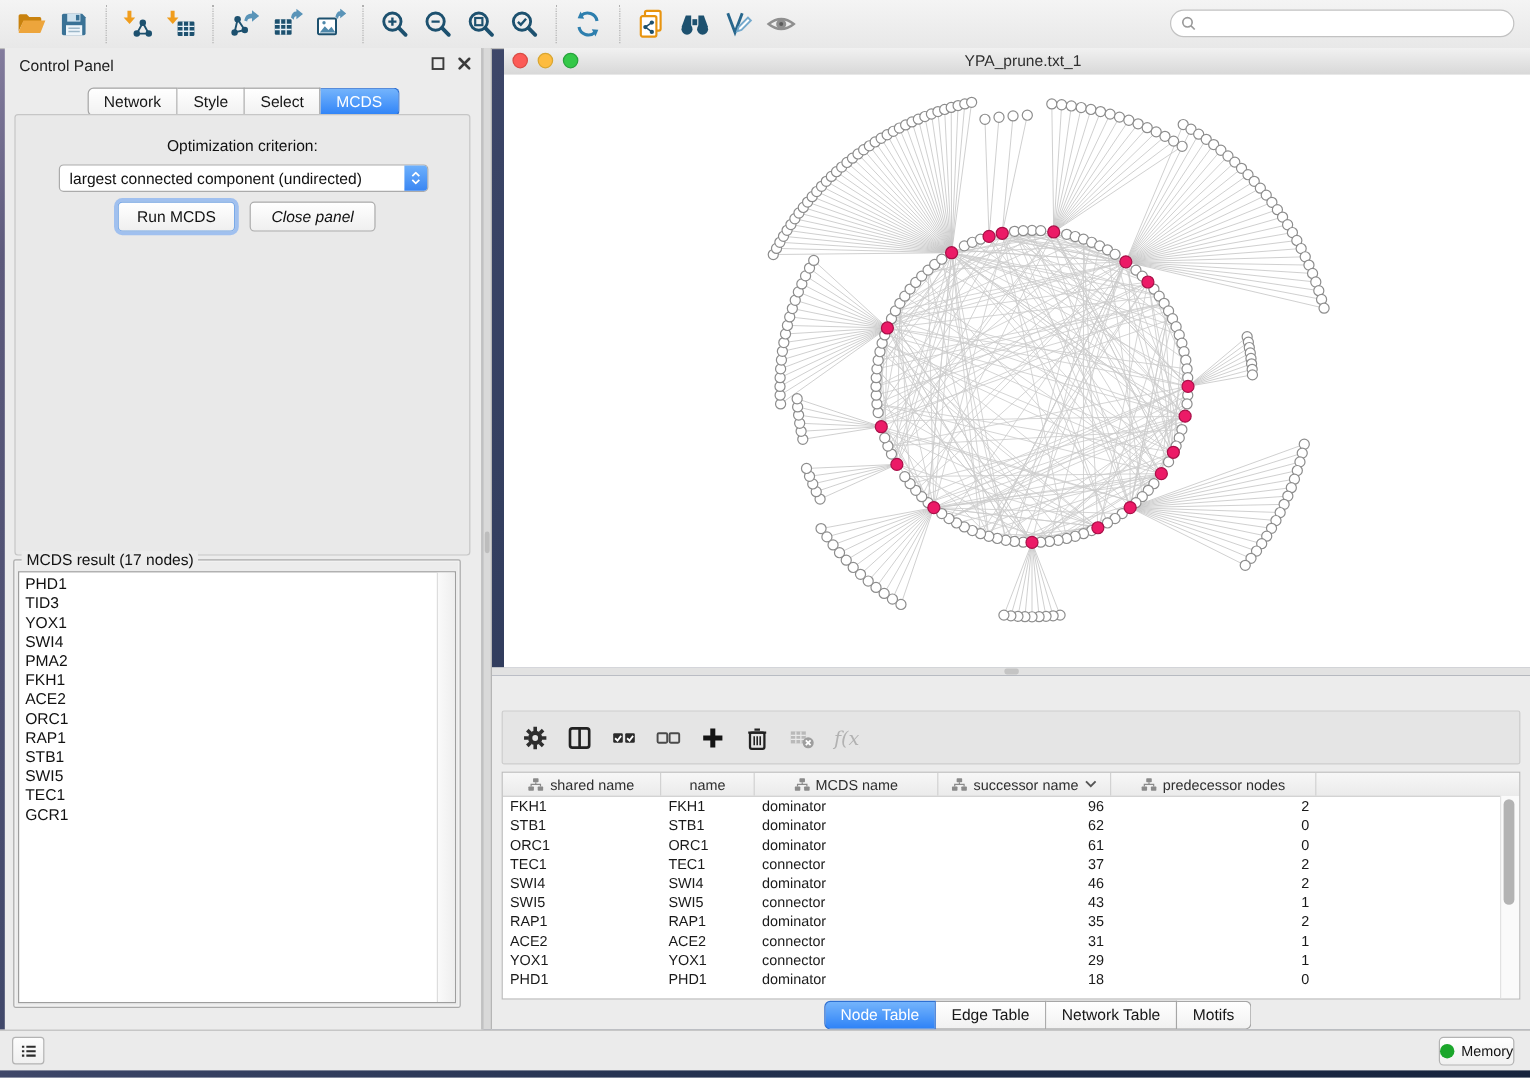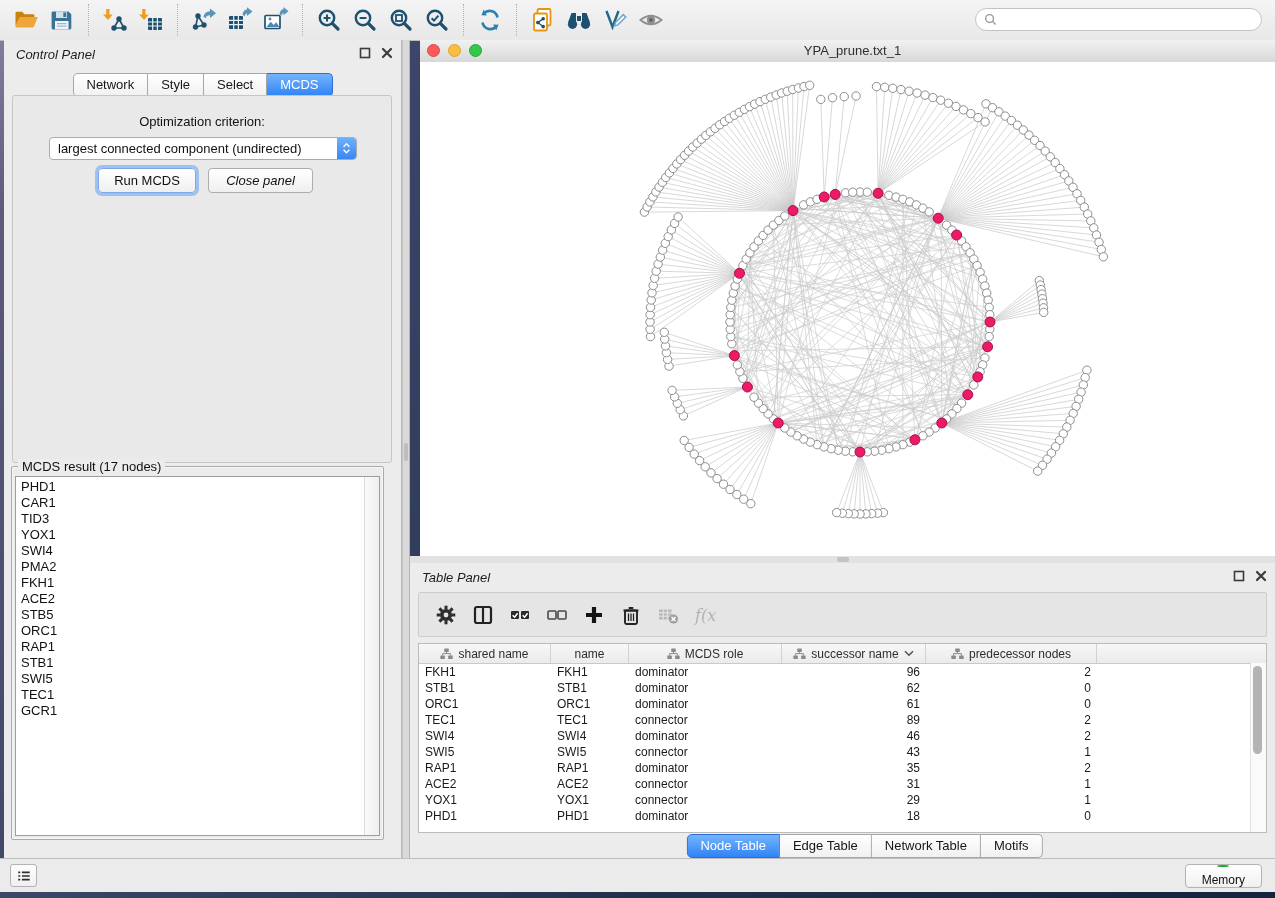--- a/index.html
+++ b/index.html
@@ -16,21 +16,21 @@
   .tb-group{display:flex;align-items:center;padding:0 8px;height:32px;}
   .tb-group + .tb-group{border-left:1px dotted #b0b0b0;}
   .tb-btn{width:36px;height:32px;border:none;background:transparent;display:flex;align-items:center;justify-content:center;padding:0;cursor:pointer;}
   .tb-btn svg{width:26px;height:26px;}
   #search-wrap{position:absolute;right:13px;top:8px;width:287px;height:23px;background:#fff;
     border:1px solid #c2c2c2;border-radius:12px;display:flex;align-items:center;padding:0 8px;box-sizing:border-box;}
   #search-wrap svg{width:13px;height:13px;margin-right:5px;flex:none;}
   #search-input{border:none;outline:none;flex:1;font-size:12px;background:transparent;min-width:0;}
   
   #control-panel{left:4px;top:40px;width:398px;height:820px;background:#ececec;border-right:1px solid #b8b8b8;box-sizing:border-box;}
-  .panel-head{position:absolute;left:0;top:0;right:0;height:28px;font-style:italic;}
+  .panel-head{position:absolute;left:0;top:0;right:0;height:28px;}
   .panel-title{position:absolute;left:12px;top:7px;font-size:13px;color:#1d1d1d;}
   .win-icons{position:absolute;right:8px;top:7px;display:flex;gap:10px;}
   .win-icons svg{width:12px;height:12px;cursor:pointer;}
   .seg-tabs{position:absolute;display:flex;}
   .seg-tab{font-size:13px;color:#161616;padding:3px 13px 4px;background:linear-gradient(#ffffff,#f1f1f1);
     border:1px solid #a6a6a6;border-left:none;cursor:pointer;line-height:15px;}
   .seg-tab:first-child{border-left:1px solid #a6a6a6;border-radius:5px 0 0 5px;}
   .seg-tab:last-child{border-radius:0 5px 5px 0;}
   .seg-tab.active{background:linear-gradient(#74b4fc,#2f83f7);color:#fff;border-color:#2d6fd2;}
   #cp-tabs{left:50%;top:33px;transform:translateX(-50%);}
@@ -82,21 +82,21 @@
   .td{font-size:12px;color:#1a1a1a;box-sizing:border-box;padding:0 6px;white-space:nowrap;overflow:hidden;}
   .td.num{text-align:right;}
   #tp-scroll{position:absolute;right:0;top:19px;bottom:0;width:15px;background:#fafafa;border-left:1px solid #e2e2e2;}
   #tp-thumb{position:absolute;left:2px;top:3px;width:9px;height:88px;background:#b3b3b3;border-radius:5px;}
   #tp-tabs{left:50%;top:271px;transform:translateX(-50%);padding-left:44px;}
   
   #status-bar{left:0;top:858px;width:1275px;height:34px;background:#ebebeb;border-top:1px solid #bdbdbd;box-sizing:border-box;}
   #menu-btn{position:absolute;left:10px;top:5px;width:27px;height:23px;background:linear-gradient(#fdfdfd,#f0f0f0);
     border:1px solid #b3b3b3;border-radius:3px;display:flex;align-items:center;justify-content:center;cursor:pointer;padding:0;}
   #memory-btn{position:absolute;right:13px;top:5px;height:24px;background:linear-gradient(#ffffff,#f0f0f0);
-    border:1px solid #b3b3b3;border-radius:4px;display:flex;align-items:center;gap:6px;padding:0 16px;font-size:12px;color:#111;cursor:pointer;flex-direction:column;}
+    border:1px solid #b3b3b3;border-radius:4px;display:flex;align-items:center;gap:6px;padding:0 0;font-size:12px;color:#111;cursor:pointer;}
   #memory-dot{width:12px;height:12px;border-radius:50%;background:#1ba62b;}
 </style>
 </head>
 <body>
 
 <div id="toolbar" class="abs">
     <div class="tb-group">
       <button class="tb-btn">
         <svg viewBox="0 0 26 26">
           <path d="M2.5 19 V6.2 q0-1.4 1.4-1.4 h5.3 l2.2 2.4 h8.6 q1.4 0 1.4 1.4 V11 H6.5 Z" fill="#c9820e"></path>
@@ -278,28 +278,26 @@
     </div>
     <div id="opt-label">Optimization criterion:</div>
     <button id="run-btn" class="mac-btn">Run MCDS</button>
     <button id="closepanel-btn" class="mac-btn">Close panel</button>
   </div>
   <div id="result-group">
     <span id="result-legend">MCDS result (17 nodes)</span>
     <div id="result-list">
       <div id="result-items">
           <div class="list-item">PHD1</div>
-          <div class="list-item">CAR1</div>
           <div class="list-item">TID3</div>
           <div class="list-item">YOX1</div>
           <div class="list-item">SWI4</div>
           <div class="list-item">PMA2</div>
           <div class="list-item">FKH1</div>
           <div class="list-item">ACE2</div>
-          <div class="list-item">STB5</div>
           <div class="list-item">ORC1</div>
           <div class="list-item">RAP1</div>
           <div class="list-item">STB1</div>
           <div class="list-item">SWI5</div>
           <div class="list-item">TEC1</div>
           <div class="list-item">GCR1</div>
         </div>
       <div id="result-scroll"></div>
     </div>
   </div>
@@ -998,31 +996,20 @@
           <circle cx="440.0" cy="390.0" r="5"></circle>
           <circle cx="358.2" cy="361.0" r="5"></circle>
           <circle cx="327.4" cy="325.0" r="5"></circle>
           <circle cx="314.4" cy="293.6" r="5"></circle>
         </g>
       </svg>
   </div>
 </div>
 
 <div id="table-panel" class="abs">
-  <div class="panel-head">
-    <span class="panel-title">Table Panel</span>
-    <span class="win-icons">
-      <svg viewBox="0 0 12 12">
-        <rect x="1.5" y="1.5" width="9" height="9" fill="none" stroke="#3c3c3c" stroke-width="1.6"></rect>
-      </svg>
-      <svg viewBox="0 0 12 12">
-        <path d="M2 2 L10 10 M10 2 L2 10" stroke="#3c3c3c" stroke-width="2.2" stroke-linecap="round"></path>
-      </svg>
-    </span>
-  </div>
   <div id="tp-toolbar">
       <button class="tp-btn">
         <svg viewBox="0 0 22 22">
           <line x1="16.5" y1="11" x2="20.3" y2="11" stroke="#2e2e2e" stroke-width="3"></line>
           <line x1="14.88908729652601" y1="14.88908729652601" x2="17.576093065034893" y2="17.576093065034893" stroke="#2e2e2e" stroke-width="3"></line>
           <line x1="11" y1="16.5" x2="11" y2="20.3" stroke="#2e2e2e" stroke-width="3"></line>
           <line x1="7.110912703473989" y1="14.88908729652601" x2="4.423906934965108" y2="17.576093065034893" stroke="#2e2e2e" stroke-width="3"></line>
           <line x1="5.5" y1="11" x2="1.6999999999999993" y2="11.000000000000002" stroke="#2e2e2e" stroke-width="3"></line>
           <line x1="7.110912703473987" y1="7.110912703473989" x2="4.423906934965106" y2="4.423906934965108" stroke="#2e2e2e" stroke-width="3"></line>
           <line x1="10.999999999999998" y1="5.5" x2="10.999999999999998" y2="1.6999999999999993" stroke="#2e2e2e" stroke-width="3"></line>
@@ -1095,21 +1082,21 @@
         </div>
         <div class="th" style="width: 153px;">
           <svg class="tree" width="13" height="12" viewBox="0 0 13 12">
             <g fill="#8a8a8a">
               <rect x="4.2" y="0.5" width="4.6" height="3.4" rx="0.6"></rect>
               <rect x="0.3" y="7.5" width="4.6" height="3.4" rx="0.6"></rect>
               <rect x="8.1" y="7.5" width="4.6" height="3.4" rx="0.6"></rect>
             </g>
             <path d="M6.5 3.9 V5.6 M2.6 7.5 V5.6 H10.4 V7.5" fill="none" stroke="#8a8a8a" stroke-width="1"></path>
           </svg>
-          <span>MCDS role</span>
+          <span>MCDS name</span>
         </div>
         <div class="th" style="width: 144px;">
           <svg class="tree" width="13" height="12" viewBox="0 0 13 12">
             <g fill="#8a8a8a">
               <rect x="4.2" y="0.5" width="4.6" height="3.4" rx="0.6"></rect>
               <rect x="0.3" y="7.5" width="4.6" height="3.4" rx="0.6"></rect>
               <rect x="8.1" y="7.5" width="4.6" height="3.4" rx="0.6"></rect>
             </g>
             <path d="M6.5 3.9 V5.6 M2.6 7.5 V5.6 H10.4 V7.5" fill="none" stroke="#8a8a8a" stroke-width="1"></path>
           </svg>
@@ -1150,21 +1137,21 @@
           <div class="td" style="width: 132px;">ORC1</div>
           <div class="td" style="width: 78px;">ORC1</div>
           <div class="td" style="width: 153px;">dominator</div>
           <div class="td num" style="width: 144px;">61</div>
           <div class="td num" style="width: 171px;">0</div>
         </div>
         <div class="tr">
           <div class="td" style="width: 132px;">TEC1</div>
           <div class="td" style="width: 78px;">TEC1</div>
           <div class="td" style="width: 153px;">connector</div>
-          <div class="td num" style="width: 144px;">89</div>
+          <div class="td num" style="width: 144px;">37</div>
           <div class="td num" style="width: 171px;">2</div>
         </div>
         <div class="tr">
           <div class="td" style="width: 132px;">SWI4</div>
           <div class="td" style="width: 78px;">SWI4</div>
           <div class="td" style="width: 153px;">dominator</div>
           <div class="td num" style="width: 144px;">46</div>
           <div class="td num" style="width: 171px;">2</div>
         </div>
         <div class="tr">

